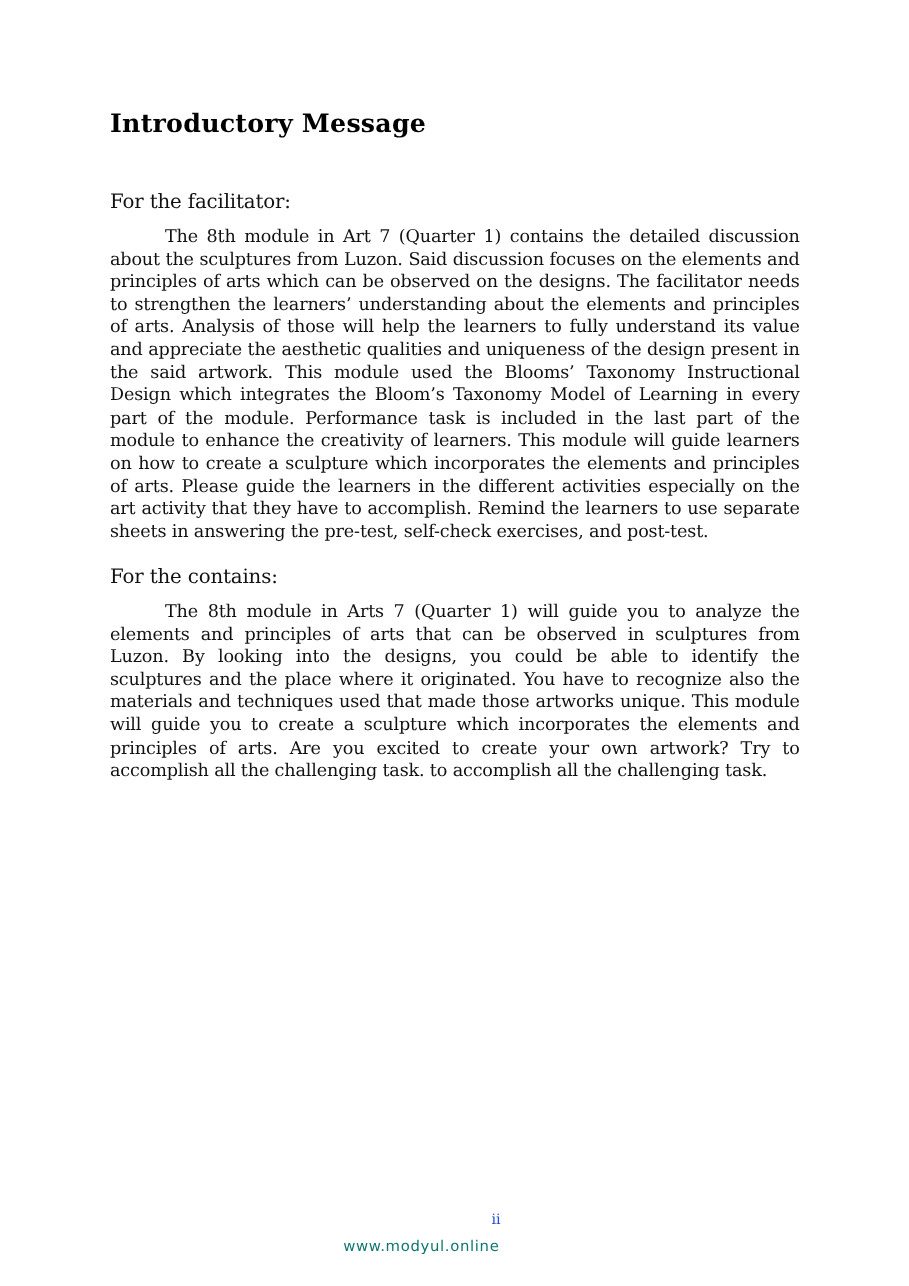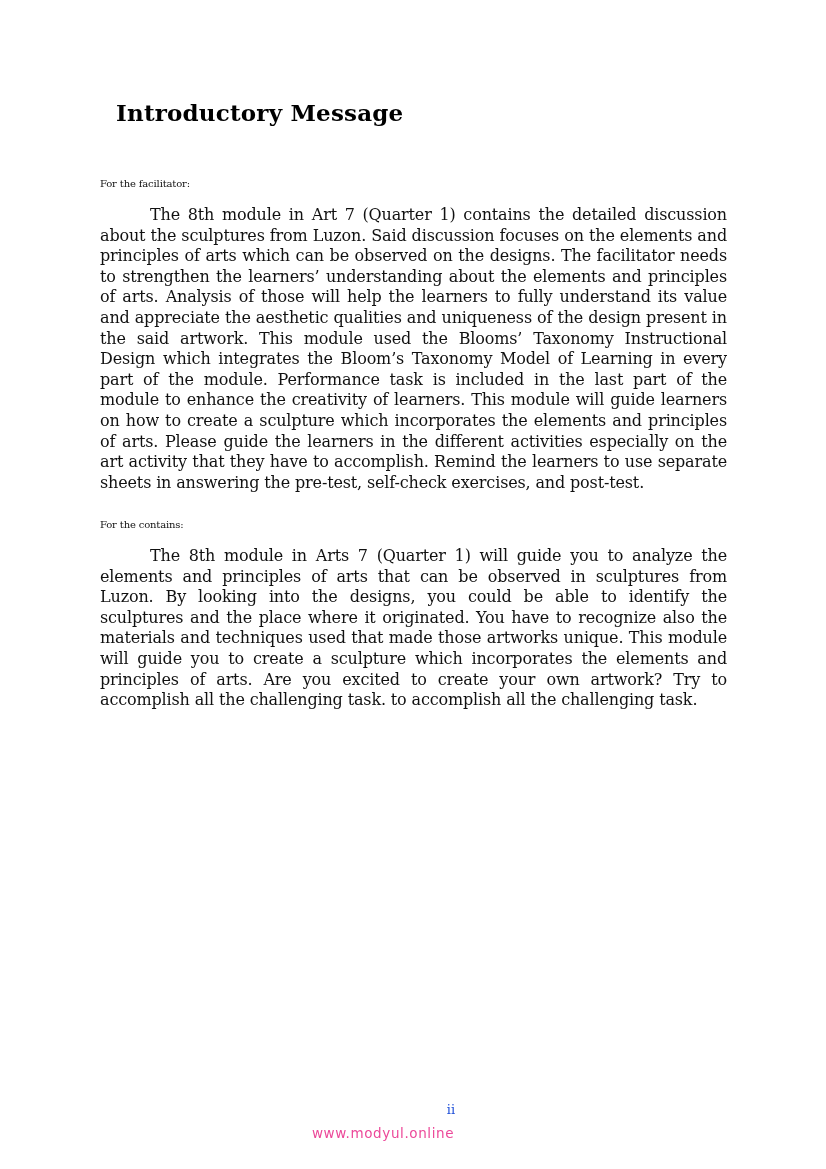--- a/index.html
+++ b/index.html
@@ -10,34 +10,34 @@
     body {
       width: 826px;
       height: 1169px;
       position: relative;
       overflow: hidden;
       color: #111111;
       font-family: "DejaVu Serif", "Liberation Serif", serif;
     }
     .page-title {
       position: absolute;
-      left: 116px;
+      left: 100px;
       top: 99px;
       margin: 0;
       font-family: "DejaVu Serif", serif;
       font-weight: bold;
       font-size: 23px;
       letter-spacing: 0.2px;
       color: #000000;
     }
     .section-label {
       position: absolute;
       left: 100px;
       margin: 0;
-      font-size: 10px;
+      font-size: 18px;
       line-height: 20.6px;
       letter-spacing: -0.15px;
     }
     .section-para {
       position: absolute;
       left: 100px;
       width: 627px;
       margin: 0;
       font-size: 16px;
       line-height: 20.6px;
@@ -57,21 +57,21 @@
     }
     .watermark {
       position: absolute;
       left: 0;
       width: 766px;
       top: 1125px;
       text-align: center;
       font-family: "DejaVu Sans", sans-serif;
       font-size: 13.5px;
       letter-spacing: 0.6px;
-      color: #ec4899;
+      color: #0f766e;
     }
   </style>
 </head>
 <body>
 
 <h1 class="page-title">Introductory Message</h1>
 
 <div>
   <p class="section-label" style="top:174px;">For the facilitator:</p>
   <p class="section-para" style="top:205px;">The 8th module in Art 7 (Quarter 1) contains the detailed discussion about the sculptures from Luzon. Said discussion focuses on the elements and principles of arts which can be observed on the designs. The facilitator needs to strengthen the learners’ understanding about the elements and principles of arts. Analysis of those will help the learners to fully understand its value and appreciate the aesthetic qualities and uniqueness of the design present in the said artwork. This module used the Blooms’ Taxonomy Instructional Design which integrates the Bloom’s Taxonomy Model of Learning in every part of the module. Performance task is included in the last part of the module to enhance the creativity of learners. This module will guide learners on how to create a sculpture which incorporates the elements and principles of arts. Please guide the learners in the different activities especially on the art activity that they have to accomplish. Remind the learners to use separate sheets in answering the pre-test, self-check exercises, and post-test.</p>

